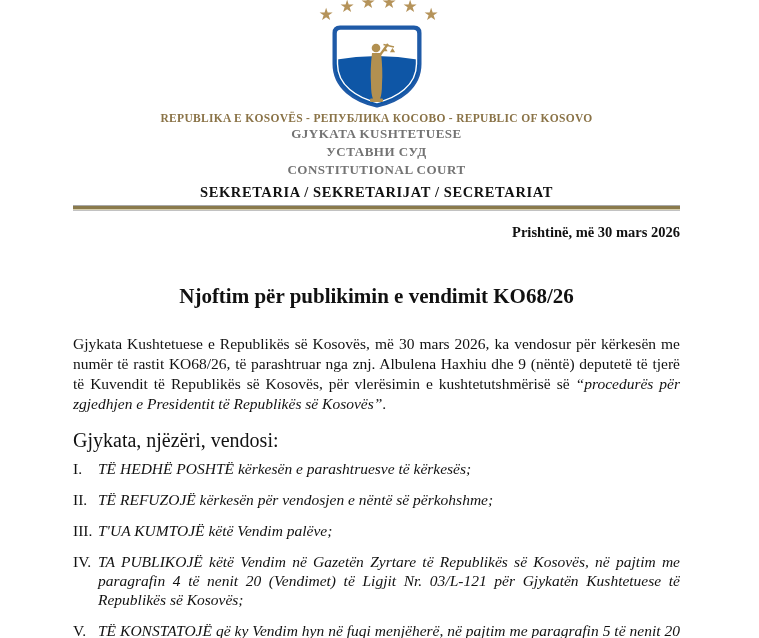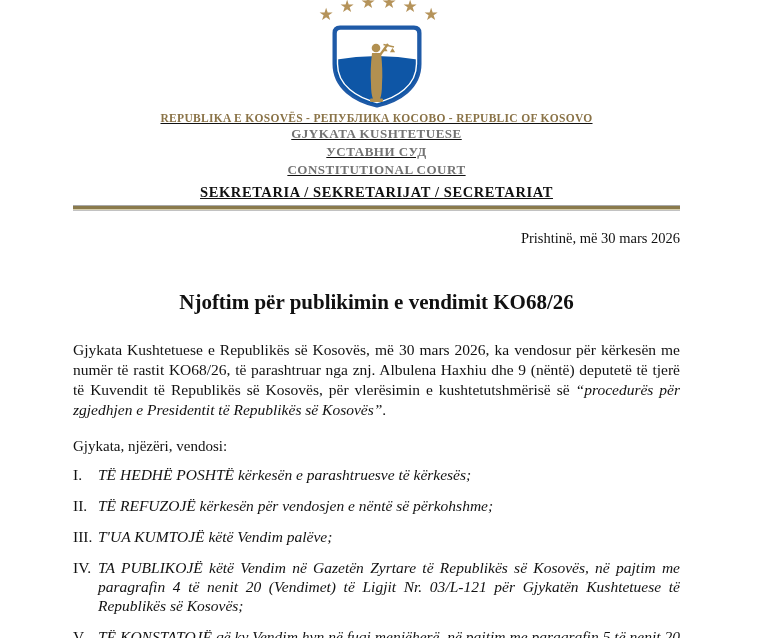--- a/index.html
+++ b/index.html
@@ -23,21 +23,21 @@
   }
   .star.s1 { left: 22px;  top: 6px; }
   .star.s2 { left: 43px;  top: -2px; }
   .star.s3 { left: 64px;  top: -6px; }
   .star.s4 { left: 85px;  top: -6px; }
   .star.s5 { left: 106px; top: -2px; }
   .star.s6 { left: 127px; top: 6px; }
   .shield-wrap { position: absolute; left: 34px; top: 24px; }
 
   
-  .hdr { text-align: center; text-decoration: underline; }
+  .hdr { text-align: center; }
   .hdr-line1 {
     margin-top: 2px;
     font-size: 11.5px; font-weight: bold; letter-spacing: 0.3px;
     color: #8a7347; line-height: 13px;
   }
   .hdr-line2, .hdr-line3, .hdr-line4 {
     font-size: 13px; font-weight: bold; letter-spacing: 0.5px;
     color: #737373; line-height: 18px;
   }
   .hdr-line5 {
@@ -51,41 +51,41 @@
     margin-top: 4px;
     height: 6px;
     background: linear-gradient(to bottom,
       #a9a9a9 0px, #a9a9a9 1px,
       #8a7a4c 1px, #8a7a4c 4px,
       #d6ceae 4px, #d6ceae 5px,
       #c2c2c2 5px, #c2c2c2 6px);
   }
 
   .date-line {
-    margin-top: 18px;
+    margin-top: 12px;
     text-align: right;
-    font-size: 14.5px; font-weight: normal; line-height: 18px;
+    font-size: 14.5px; font-weight: bold; line-height: 18px;
   }
 
   .doc-title {
     margin-top: 42px;
     text-align: center;
     font-size: 21px; font-weight: bold; line-height: 27px;
   }
 
   .intro {
     margin-top: 24px;
     font-size: 15.5px; line-height: 20px;
     text-align: justify;
   }
   .intro em { font-style: italic; }
 
   .decision-intro {
     margin-top: 5px;
-    font-size: 15px; line-height: 20px;
+    font-size: 20px; line-height: 20px;
   }
 
   .decisions { margin-top: 9px; }
   .decision { display: flex; margin-bottom: 12px; font-size: 15.5px; line-height: 19px; }
   .decision .num { flex: 0 0 25px; }
   .decision .txt { flex: 1; text-align: justify; font-style: italic; }
 </style>
 </head>
 <body>
 

